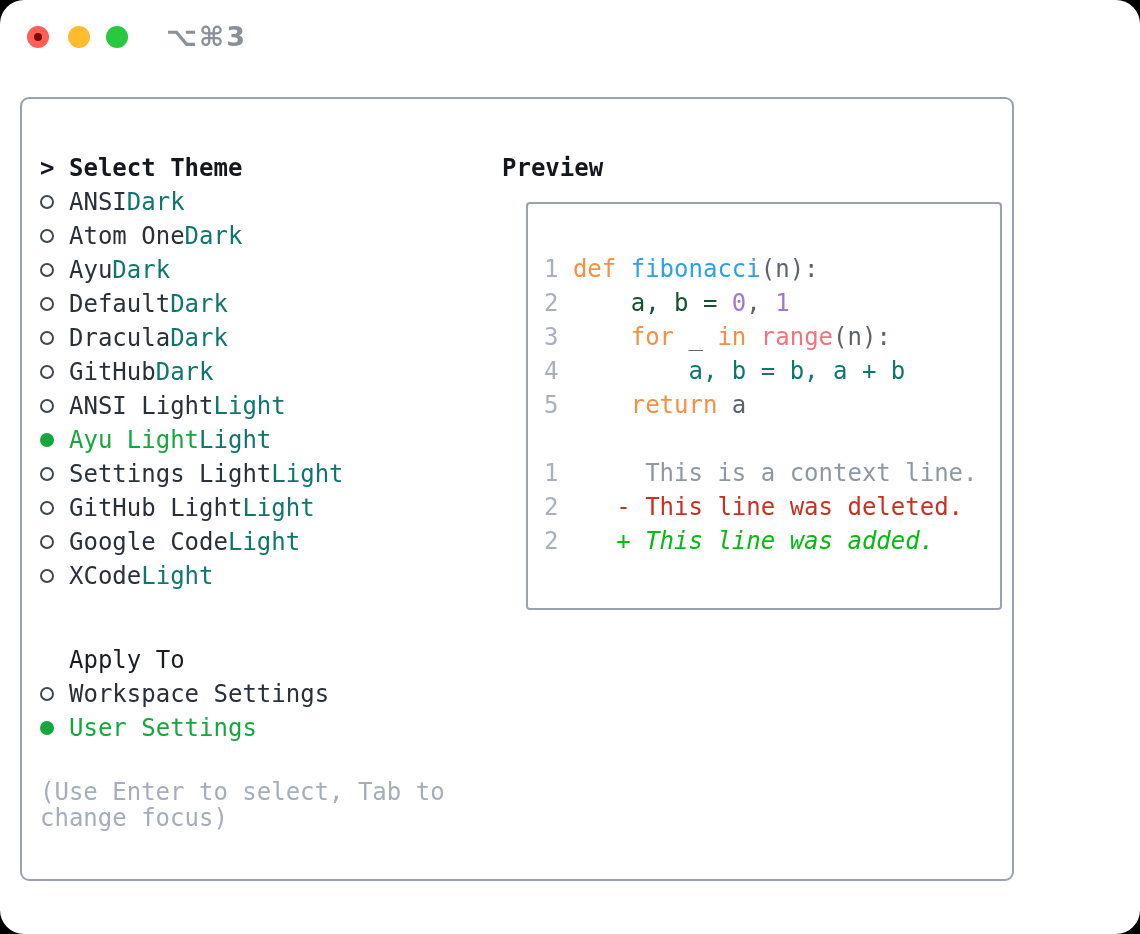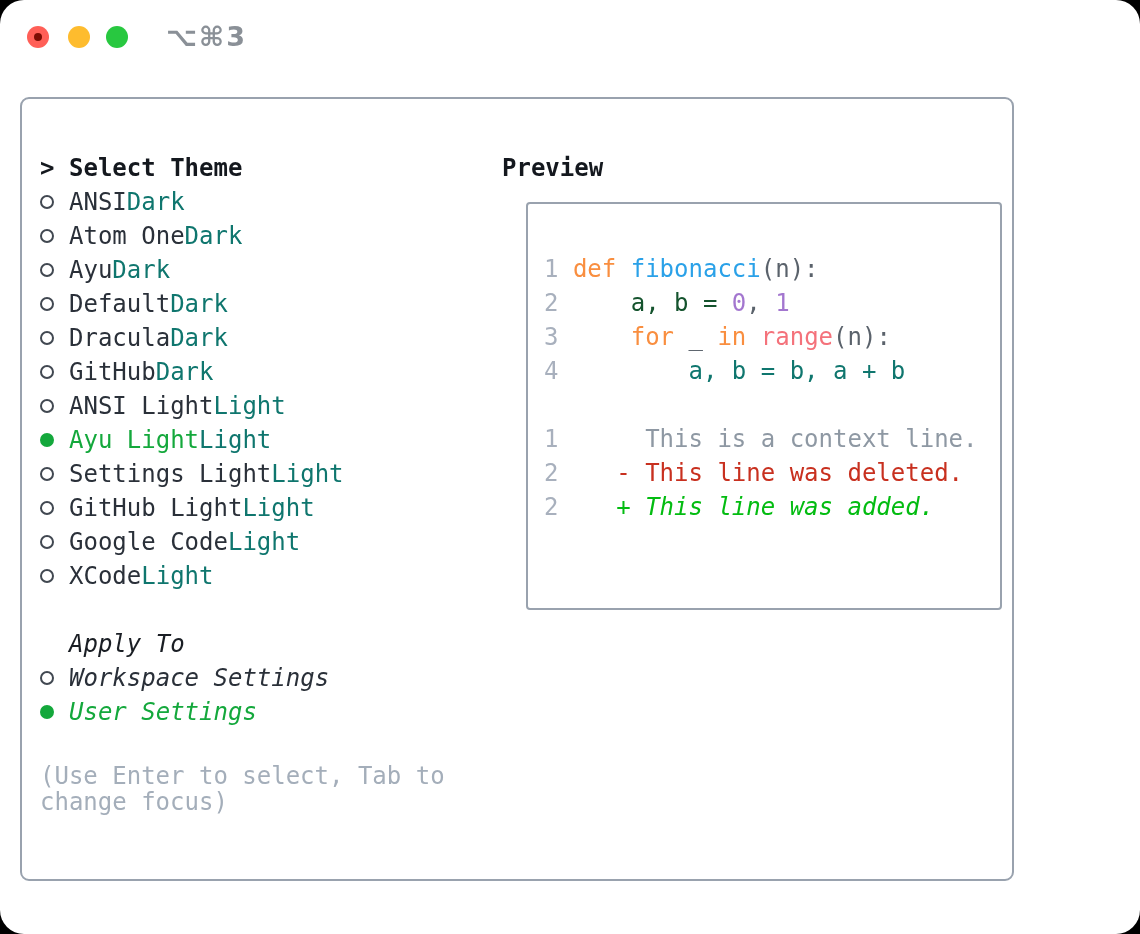--- a/index.html
+++ b/index.html
@@ -34,21 +34,21 @@
   .row { display:flex; align-items:center; height:34px; white-space:pre; }
   .marker { width:29px; flex:0 0 29px; display:flex; align-items:center; }
   .prompt { font-weight:bold; color:#14181e; }
   .circle { width:14px; height:14px; border-radius:50%; border:2px solid #414851; }
   .circle.filled { background:var(--accent-green); border-color:var(--accent-green); }
   .hdr { font-weight:bold; color:#14181e; }
   .subhdr { color:#1a1e24; }
   .theme-name { color:#2a3039; }
   .theme-name.selected { color:var(--accent-green); }
   .variant { color:#0f766e; }
-  .apply-section { margin-top:34px;font-style:italic; }
+  .apply-section { margin-top:50px; }
   .apply-label { color:#2a3039; }
   .apply-label.selected { color:var(--accent-green); }
   .hint {
     margin-top:34px; width:462px; color:#a4aebA; font-size:24px; line-height:26px;
   }
 
   
   .preview-title {
     position:absolute; left:480px; top:52px; height:34px; line-height:34px;
     font-size:24px; font-weight:bold; color:#14181e;
@@ -107,20 +107,21 @@
 
       <div class="hint">(Use Enter to select, Tab to change focus)</div>
     </div>
 
     <div class="preview-title">Preview</div>
     <div class="preview-box" id="preview-box">
         <div class="code-line"><span style="color: rgb(168, 176, 189);">1</span><span style="color: rgb(90, 98, 107);"> </span><span style="color: rgb(249, 142, 63);">def</span><span style="color: rgb(90, 98, 107);"> </span><span style="color: rgb(42, 161, 232);">fibonacci</span><span style="color: rgb(90, 98, 107);">(n):</span></div>
         <div class="code-line"><span style="color: rgb(168, 176, 189);">2</span><span style="color: #14532d;">     a, b = </span><span style="color: rgb(163, 118, 207);">0</span><span style="color: rgb(90, 98, 107);">, </span><span style="color: rgb(163, 118, 207);">1</span></div>
         <div class="code-line"><span style="color: rgb(168, 176, 189);">3</span><span style="color: rgb(90, 98, 107);">     </span><span style="color: rgb(249, 142, 63);">for</span><span style="color: rgb(90, 98, 107);"> _ </span><span style="color: rgb(249, 142, 63);">in</span><span style="color: rgb(90, 98, 107);"> </span><span style="color: rgb(244, 114, 123);">range</span><span style="color: rgb(90, 98, 107);">(n):</span></div>
         <div class="code-line"><span style="color: rgb(168, 176, 189);">4</span><span style="color: #0f766e;">         a, b = b, a + b</span></div>
+        <div class="code-line"><span style="color: rgb(168, 176, 189);">5</span><span style="color: rgb(90, 98, 107);">     </span><span style="color: rgb(249, 142, 63);">return</span><span style="color: rgb(90, 98, 107);"> a</span></div>
         <div class="code-line">&nbsp;</div>
         <div class="code-line"><span style="color: rgb(168, 176, 189);">1</span><span style="color: rgb(142, 152, 163);">      This is a context line.</span></div>
         <div class="code-line"><span style="color: rgb(168, 176, 189);">2</span><span style="color: rgb(90, 98, 107);">    </span><span style="color: rgb(200, 48, 31);">- This line was deleted.</span></div>
         <div class="code-line"><span style="color: rgb(168, 176, 189);">2</span><span style="color: rgb(90, 98, 107);">    </span><span style="color: rgb(3, 188, 17); font-style: italic;">+ This line was added.</span></div>
       </div>
 
   </div>
 </div>
 
 </body></html>

